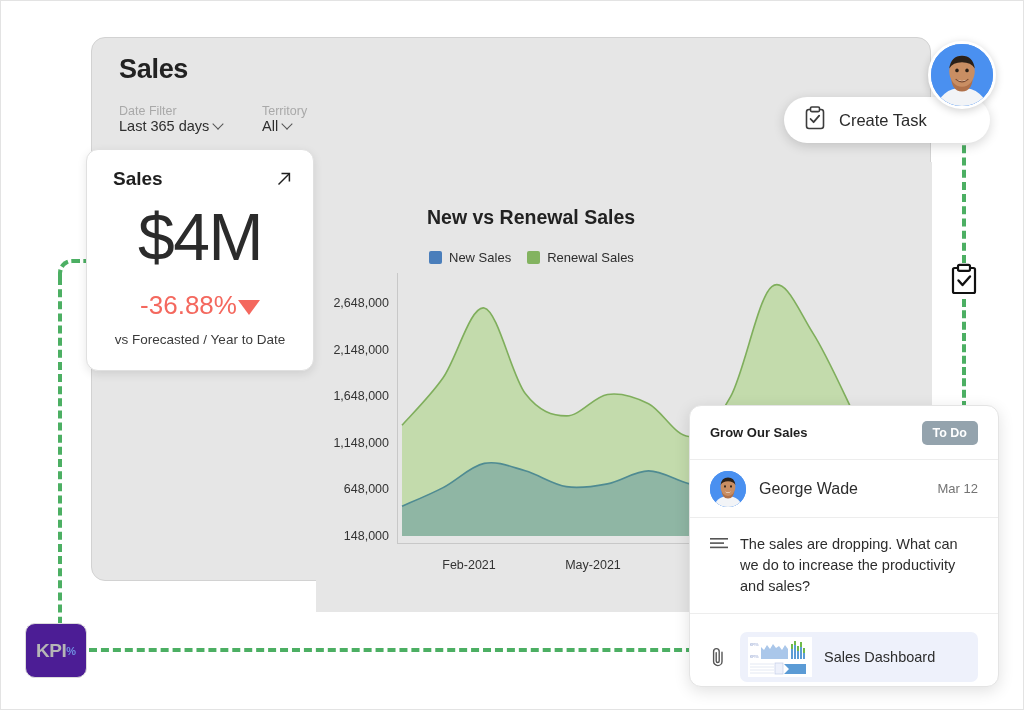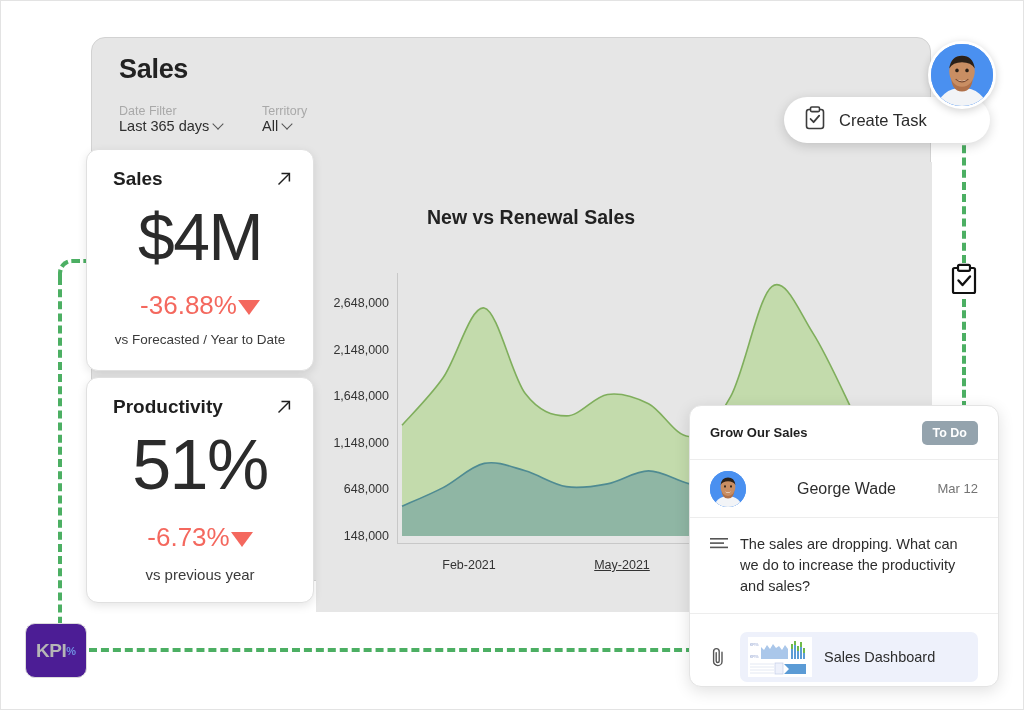--- a/index.html
+++ b/index.html
@@ -202,21 +202,21 @@
   #task-status {
     background: #94a3ad; color: #fff;
     font-size: 12.5px; font-weight: bold;
     padding: 5px 11px; border-radius: 5px;
   }
   #task-user {
     height: 58px; display: flex; align-items: center; gap: 13px;
     border-bottom: 1px solid #ededed;
   }
   #task-avatar { width: 36px; height: 36px; flex: 0 0 36px; }
-  #task-username { font-size: 16px; color: #2d2d2d; flex: 1; margin-left: 38px; }
+  #task-username { font-size: 16px; color: #2d2d2d; flex: 1; }
   #task-date { font-size: 13px; color: #737373; }
   #task-desc {
     display: flex; gap: 12px; padding-top: 16px; padding-bottom: 16px;
     border-bottom: 1px solid #ededed;
   }
   #task-desc-text { font-size: 14.5px; color: #2d2d2d; line-height: 1.45; }
   #task-attach { display: flex; align-items: center; gap: 12px; padding-top: 18px; }
   #attach-chip {
     flex: 1; background: #eef1fb; border-radius: 7px;
     height: 50px; display: flex; align-items: center; gap: 12px; padding-left: 8px;
@@ -251,41 +251,51 @@
       <div class="filter-label">Territory</div>
       <div class="filter-value">
         <span>All</span>
         <span class="chev"></span>
       </div>
     </div>
 
     <div id="chart-panel">
       <div id="chart-title">New vs Renewal Sales</div>
 
+      <div id="legend">
+        <div class="legend-item">
+          <span class="legend-swatch" style="background: rgb(74, 126, 187);"></span>
+          <span class="legend-text">New Sales</span>
+        </div>
+        <div class="legend-item">
+          <span class="legend-swatch" style="background: rgb(131, 179, 96);"></span>
+          <span class="legend-text">Renewal Sales</span>
+        </div>
+      </div>
 
       <div id="plot-wrap">
         <div id="ylabels">
             <div class="ytick" style="top: 256px;">148,000</div>
             <div class="ytick" style="top: 209.455px;">648,000</div>
             <div class="ytick" style="top: 162.909px;">1,148,000</div>
             <div class="ytick" style="top: 116.364px;">1,648,000</div>
             <div class="ytick" style="top: 69.8182px;">2,148,000</div>
             <div class="ytick" style="top: 23.2727px;">2,648,000</div>
           </div>
         <div id="axis-v"></div>
         <div id="axis-h"></div>
         <svg id="plot" width="462" height="272">
           <path id="area-renewal" d="M4.00 153.22 C10.85 145.31,31.39 125.29,45.09 105.75 C58.79 86.20,72.48 33.29,86.18 35.93 C99.88 38.56,113.58 103.57,127.27 121.57 C140.97 139.57,154.67 143.76,168.36 143.91 C182.06 144.07,195.76 124.52,209.45 122.50 C223.15 120.48,236.85 124.83,250.55 131.81 C264.24 138.79,277.94 165.63,291.64 164.39 C305.33 163.15,319.03 149.34,332.73 124.36 C346.42 99.38,360.12 25.07,373.82 14.52 C387.52 3.97,401.21 39.81,414.91 61.06 C428.61 82.32,449.15 128.55,456.00 142.05 L456.00 264.00 L4.00 264.00 Z" fill="#c3dbac"></path>
           <path id="line-renewal" fill="none" stroke-width="1.6" d="M4.00 153.22 C10.85 145.31,31.39 125.29,45.09 105.75 C58.79 86.20,72.48 33.29,86.18 35.93 C99.88 38.56,113.58 103.57,127.27 121.57 C140.97 139.57,154.67 143.76,168.36 143.91 C182.06 144.07,195.76 124.52,209.45 122.50 C223.15 120.48,236.85 124.83,250.55 131.81 C264.24 138.79,277.94 165.63,291.64 164.39 C305.33 163.15,319.03 149.34,332.73 124.36 C346.42 99.38,360.12 25.07,373.82 14.52 C387.52 3.97,401.21 39.81,414.91 61.06 C428.61 82.32,449.15 128.55,456.00 142.05" stroke="#7fae5c"></path>
           <path id="area-new" d="M4.00 234.21 C10.85 231.11,31.39 222.73,45.09 215.59 C58.79 208.46,72.48 194.18,86.18 191.39 C99.88 188.60,113.58 194.96,127.27 198.84 C140.97 202.72,154.67 212.49,168.36 214.66 C182.06 216.83,195.76 214.51,209.45 211.87 C223.15 209.23,236.85 198.84,250.55 198.84 C264.24 198.84,277.94 208.46,291.64 211.87 C305.33 215.28,319.03 221.49,332.73 219.32 C346.42 217.14,360.12 208.77,373.82 198.84 C387.52 188.91,401.21 162.84,414.91 159.74 C428.61 156.64,449.15 176.80,456.00 180.22 L456.00 264.00 L4.00 264.00 Z" fill="#8fb6a4"></path>
           <path id="line-new" fill="none" stroke-width="1.6" d="M4.00 234.21 C10.85 231.11,31.39 222.73,45.09 215.59 C58.79 208.46,72.48 194.18,86.18 191.39 C99.88 188.60,113.58 194.96,127.27 198.84 C140.97 202.72,154.67 212.49,168.36 214.66 C182.06 216.83,195.76 214.51,209.45 211.87 C223.15 209.23,236.85 198.84,250.55 198.84 C264.24 198.84,277.94 208.46,291.64 211.87 C305.33 215.28,319.03 221.49,332.73 219.32 C346.42 217.14,360.12 208.77,373.82 198.84 C387.52 188.91,401.21 162.84,414.91 159.74 C428.61 156.64,449.15 176.80,456.00 180.22" stroke="#4f8b92"></path>
         </svg>
         <div id="xlabels">
             <div class="xtick" style="left: 153px;">Feb-2021</div>
-            <div class="xtick" style="left: 306px; text-decoration: underline;">May-2021</div>
+            <div class="xtick" style="left: 277px;">May-2021</div>
             <div class="xtick" style="left: 414.727px;">Aug-2021</div>
           </div>
       </div>
     </div>
   </div>
 
   <div class="kpi-card" id="kpi-sales">
     <div class="kpi-head">
       <span class="kpi-title">Sales</span>
       <span class="arrow-ne">
@@ -296,37 +306,20 @@
       </span>
     </div>
     <div class="kpi-value">$4M</div>
     <div class="kpi-delta">
       <span>-36.88%</span>
       <span class="tri-down"></span>
     </div>
     <div class="kpi-sub">vs Forecasted / Year to Date</div>
   </div>
 
-  <div class="kpi-card" id="kpi-prod">
-    <div class="kpi-head">
-      <span class="kpi-title">Productivity</span>
-      <span class="arrow-ne">
-        <svg width="18" height="18" viewBox="0 0 18 18">
-          <path d="M3.5 14.5 L14 4" stroke="#1f1f1f" stroke-width="1.5" fill="none"></path>
-          <path d="M6.5 3.6 L14.4 3.6 L14.4 11.5" stroke="#1f1f1f" stroke-width="1.5" fill="none"></path>
-        </svg>
-      </span>
-    </div>
-    <div class="kpi-value">51%</div>
-    <div class="kpi-delta">
-      <span>-6.73%</span>
-      <span class="tri-down"></span>
-    </div>
-    <div class="kpi-sub">vs previous year</div>
-  </div>
 
   <div id="create-task">
     <span>
       <svg width="22" height="24" viewBox="0 0 22 24">
         <rect x="2.5" y="3.5" width="17" height="19" rx="2.5" fill="none" stroke="#3c3c3c" stroke-width="1.6"></rect>
         <rect x="6.5" y="1" width="9" height="4.6" rx="1.3" fill="#fff" stroke="#3c3c3c" stroke-width="1.6"></rect>
         <path d="M6.6 13 L9.6 16.2 L15.2 9.6" fill="none" stroke="#3c3c3c" stroke-width="1.8" stroke-linecap="round" stroke-linejoin="round"></path>
       </svg>
     </span>
     <span id="create-task-label">Create Task</span>

